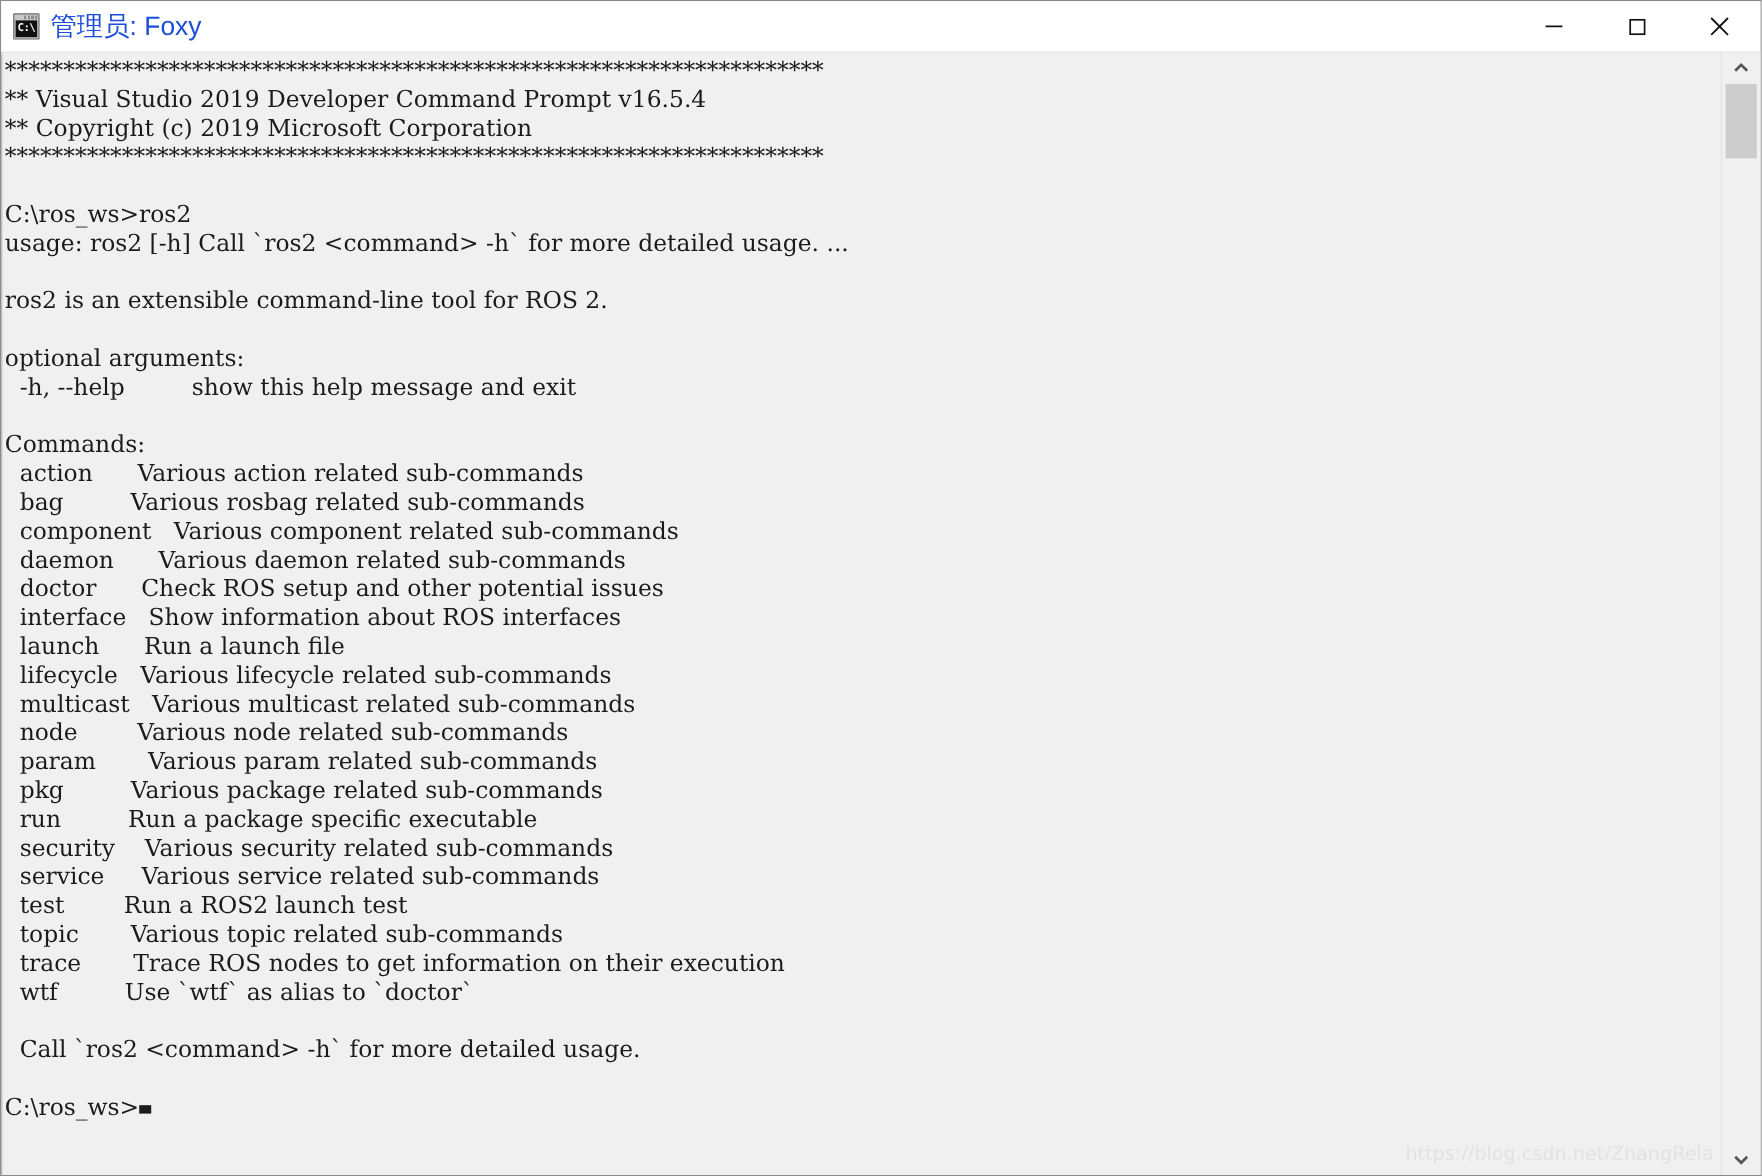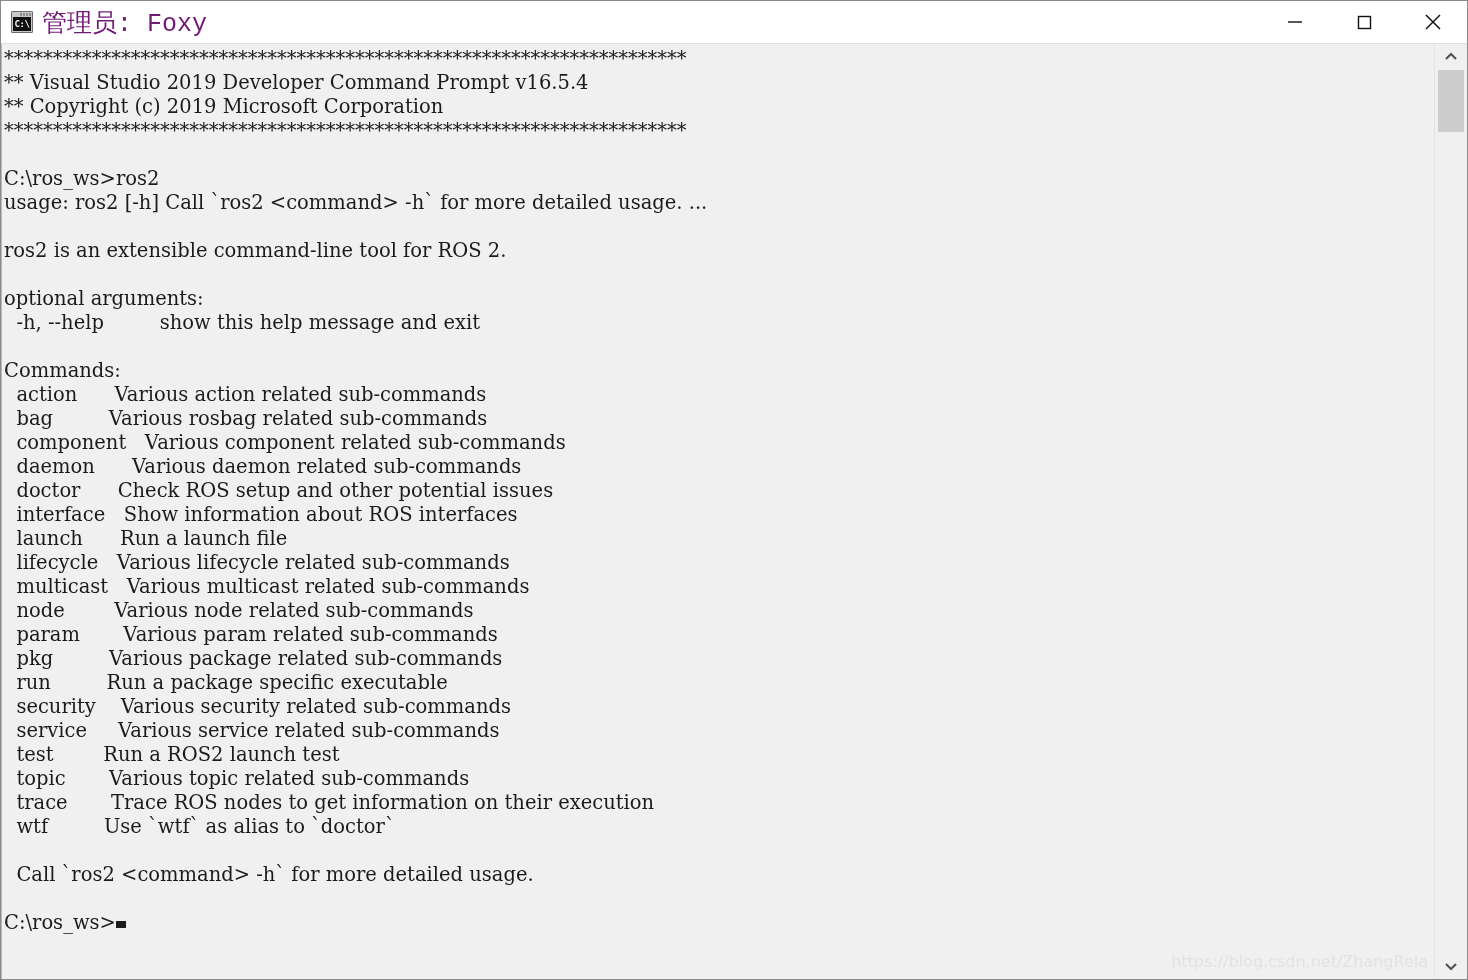--- a/index.html
+++ b/index.html
@@ -66,23 +66,23 @@
   #app-icon .icon-screen span {
     color: #f4f4f4;
     font-family: "DejaVu Sans Mono", monospace;
     font-size: 9px;
     line-height: 9px;
     font-weight: bold;
     letter-spacing: -0.5px;
     transform: translateY(-0.5px);
   }
   #title-text {
-    font-size: 25px;
-    color: #701a75;
-    font-family: Liberation Mono, monospace;
+    font-size: 22px;
+    color: #1d4ed8;
+    font-family: Liberation Sans, sans-serif;
     white-space: nowrap;
   }
   #window-controls {
     position: absolute;
     top: 0;
     right: 0;
     height: 42px;
     display: flex;
   }
   .winctl {

